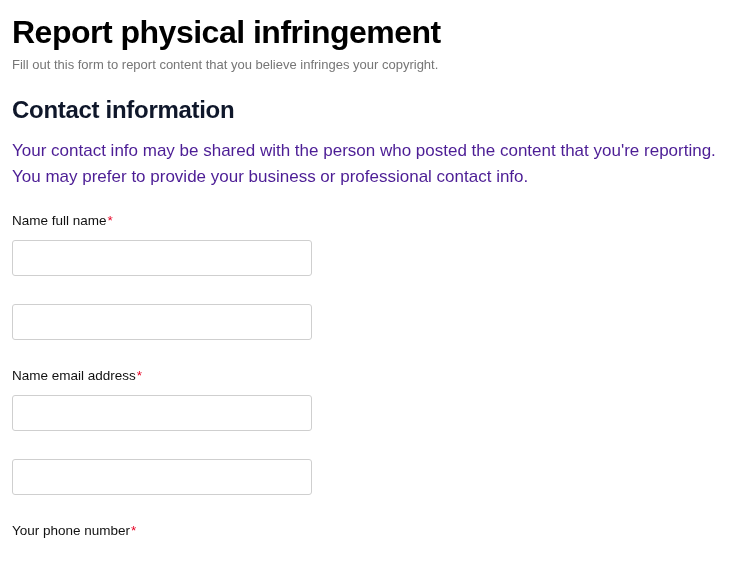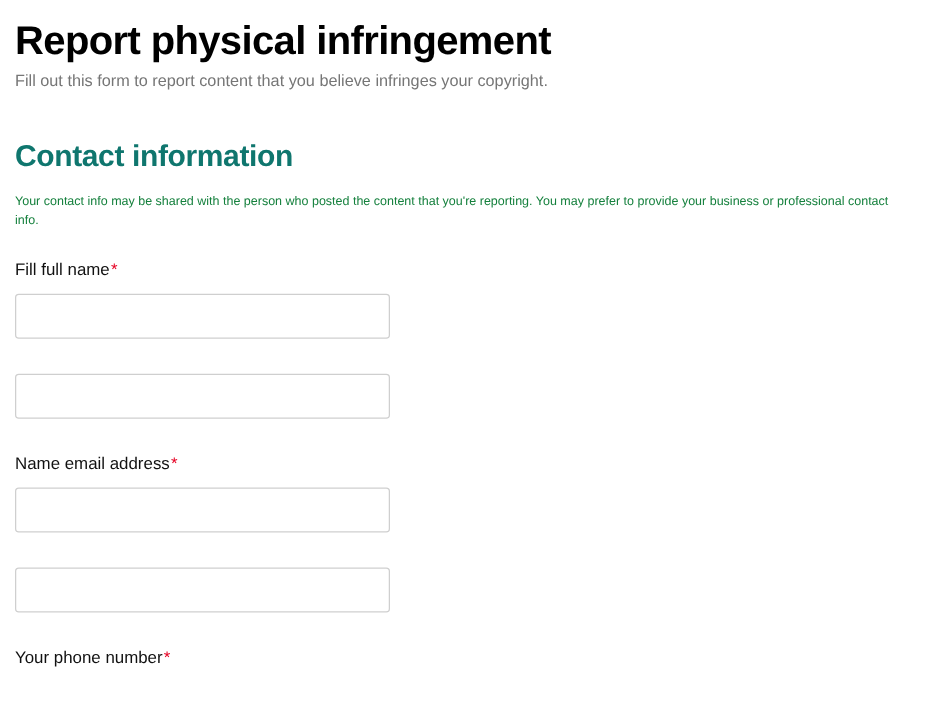--- a/index.html
+++ b/index.html
@@ -16,32 +16,32 @@
     h1 {
       font-size: 32px;
       font-weight: 700;
       letter-spacing: -0.5px;
       margin-bottom: 6px;
       color: #000;
     }
     .subtitle {
       font-size: 13px;
       color: #767676;
-      margin-bottom: 40px;
+      margin-bottom: 24px;
     }
     h2 {
       font-size: 24px;
       font-weight: 700;
       letter-spacing: -0.3px;
       margin-bottom: 14px;
-      color: #0f766e;
+      color: #0f172a;
     }
     .section-desc {
-      font-size: 10px;
-      color: #15803d;
+      font-size: 17px;
+      color: #4c1d95;
       line-height: 1.5;
       margin-bottom: 24px;
       max-width: 720px;
     }
     .field {
       margin-bottom: 28px;
     }
     .field-label {
       display: block;
       font-size: 13.5px;
@@ -67,21 +67,21 @@
 <body>
 
 <h1>Report physical infringement</h1>
 <p class="subtitle">Fill out this form to report content that you believe infringes your copyright.</p>
 
 <h2>Contact information</h2>
 <p class="section-desc">Your contact info may be shared with the person who posted the content that you're reporting. You may prefer to provide your business or professional contact info.</p>
 
 <div class="field">
   <label class="field-label">
-    <span>Fill full name</span><span class="required">*</span>
+    <span>Name full name</span><span class="required">*</span>
   </label>
   <input type="text" class="field-input" value="" style="">
 </div>
 
 <div class="field">
   <input type="text" class="field-input" value="" style="">
 </div>
 
 <div class="field">
   <label class="field-label">

